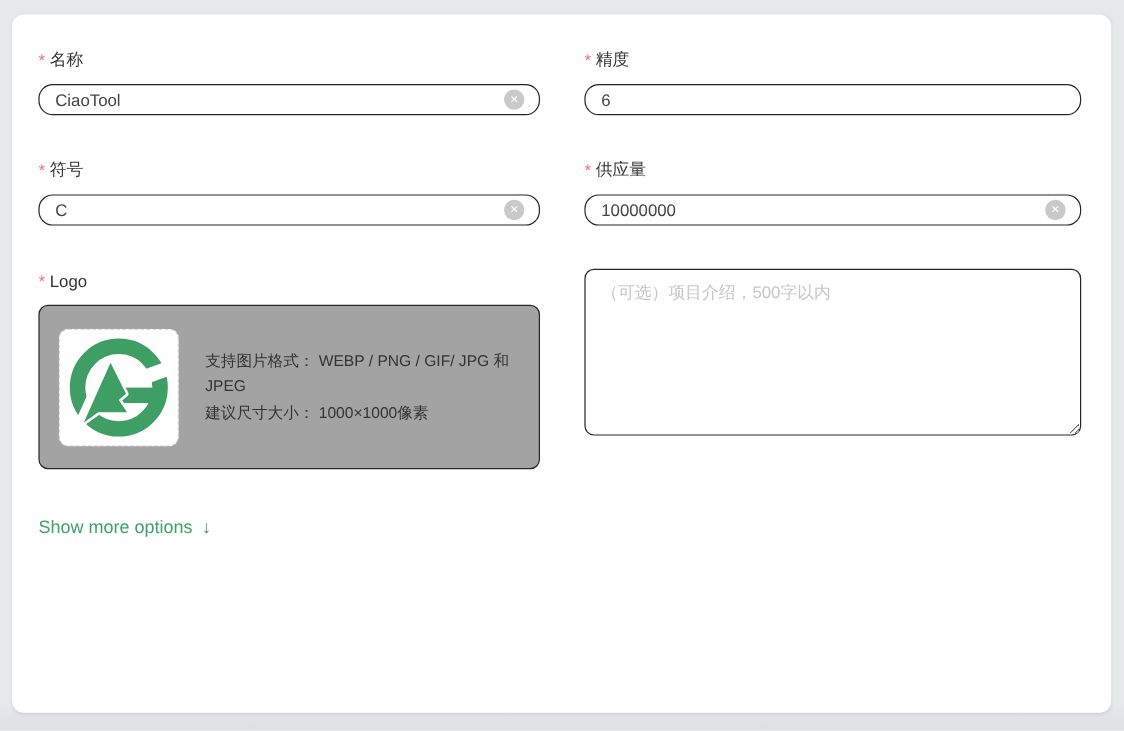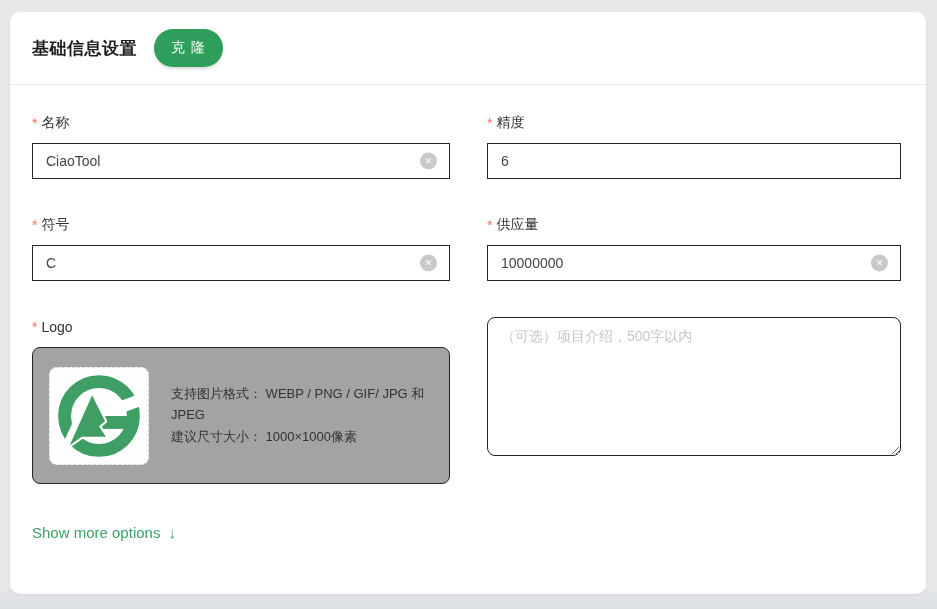--- a/index.html
+++ b/index.html
@@ -62,23 +62,23 @@
     height: 20px;
   }
   .req {
     color: #f56c6c;
     margin-right: 4px;
     font-size: 14px;
   }
   .input-wrap { position: relative; }
   .text-input {
     width: 100%;
-    height: 36px;
+    height: 26px;
     border: 1.5px solid #262626;
-    border-radius: 0;
+    border-radius: 12px;
     padding: 0 56px 0 13px;
     font-size: 14px;
     color: #444444;
     font-family: "Liberation Sans", "DejaVu Sans", sans-serif;
     background: #ffffff;
     outline: none;
   }
   .clear-icon {
     position: absolute;
     right: 13px; top: 50%;
@@ -146,26 +146,20 @@
     background: none;
     border: none;
     font-family: "Liberation Sans", "DejaVu Sans", sans-serif;
   }
 </style>
 </head>
 <body>
 
 <div class="card">
 
-  <div class="card-header">
-    <div class="card-title">基础信息设置</div>
-    <button class="clone-btn">
-      <span>克 隆</span>
-    </button>
-  </div>
 
   <div class="form-grid">
 
     <div class="field">
       <div class="field-label">
         <span class="req">*</span>
         <span>名称</span>
       </div>
       <div class="input-wrap">
         <input class="text-input" type="text" value="CiaoTool" style="">

